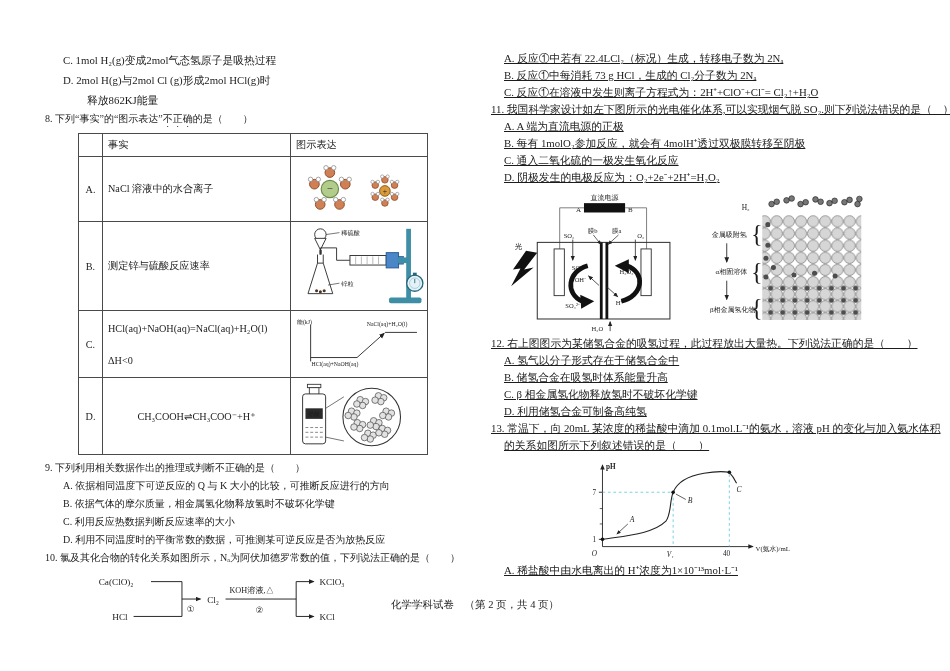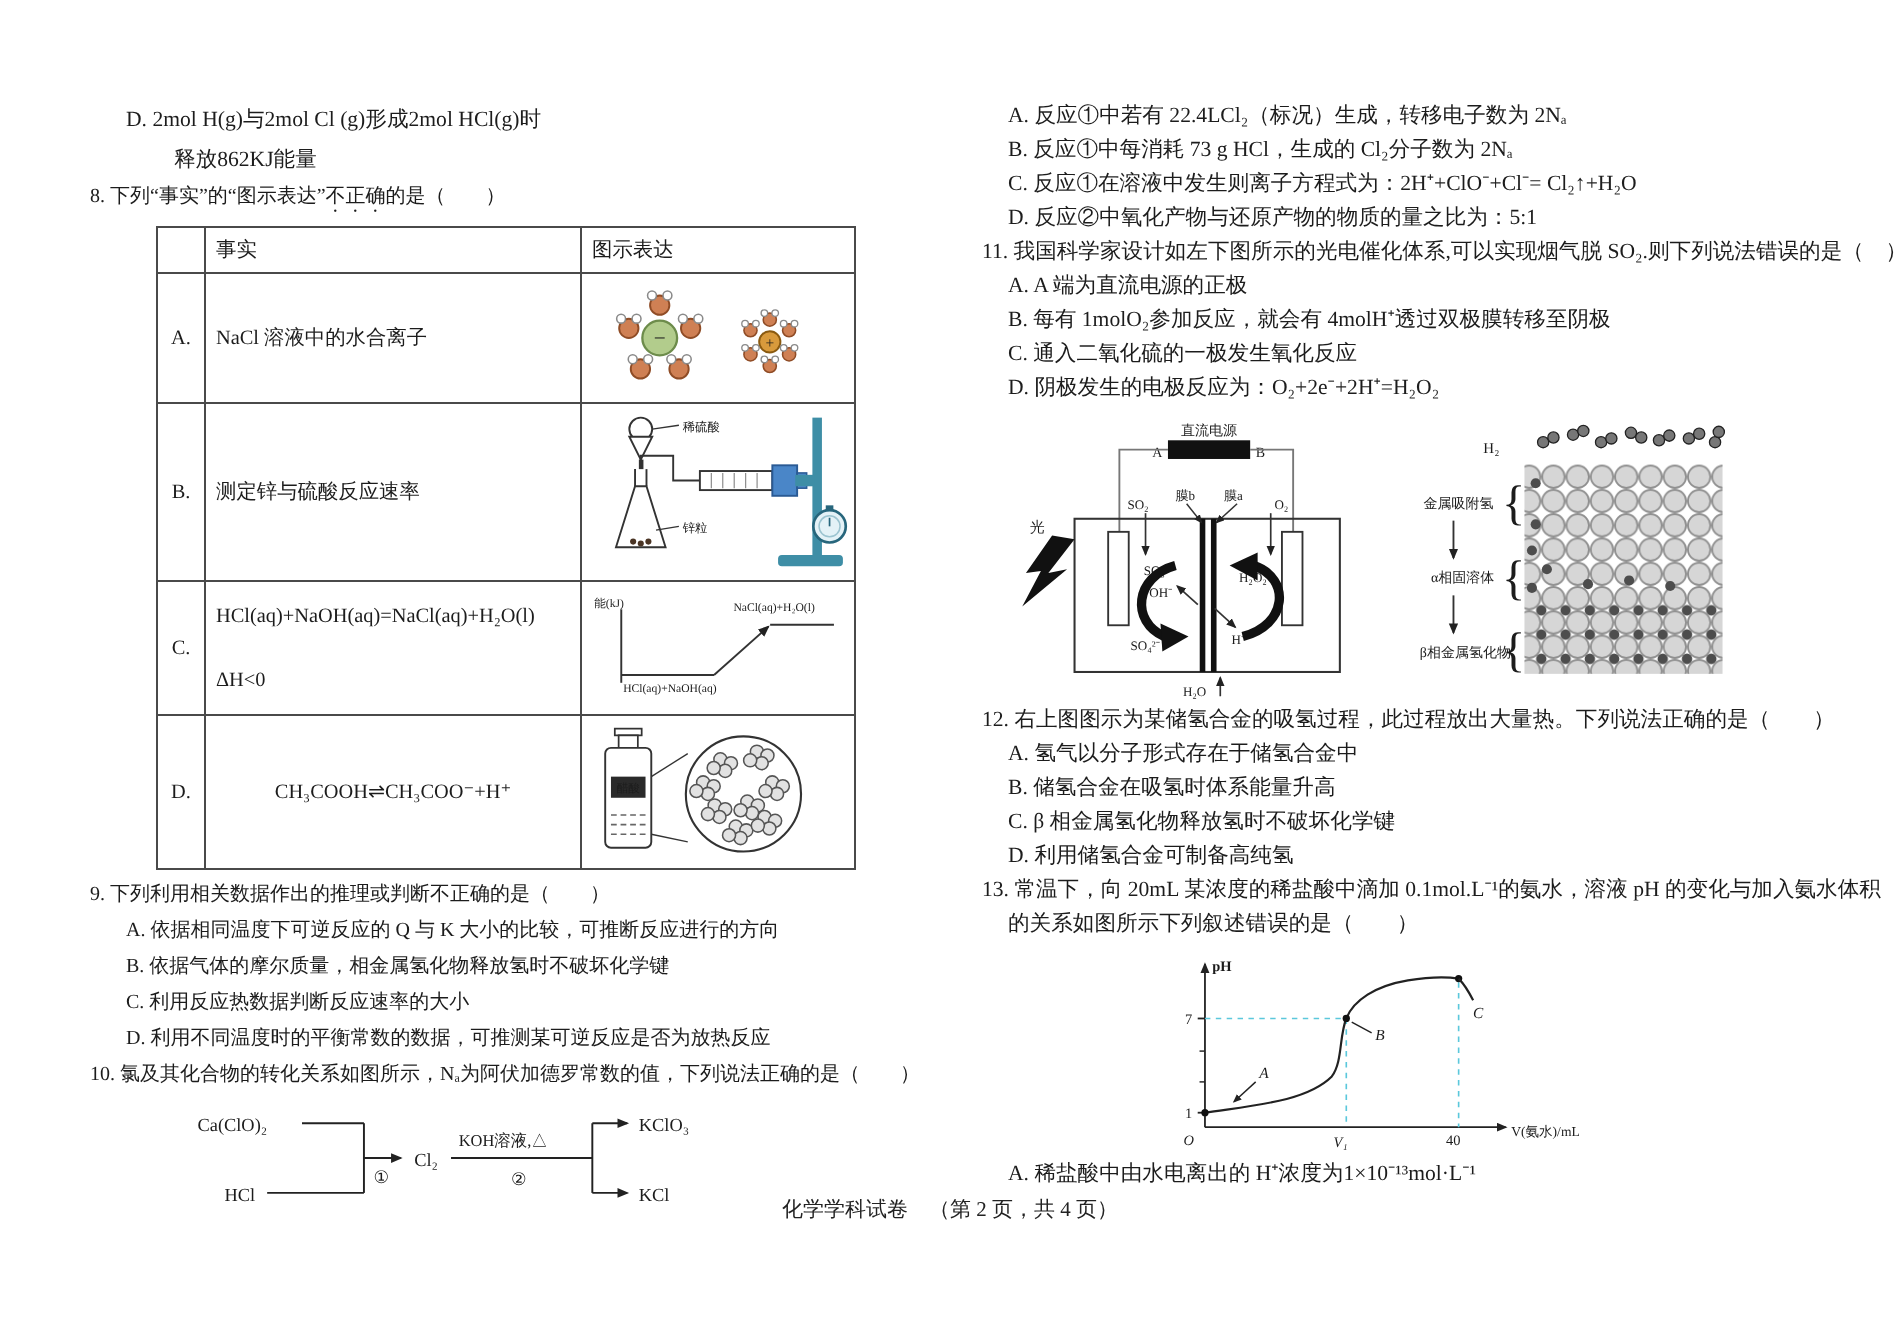--- a/index.html
+++ b/index.html
@@ -1,20 +1,20 @@
 <!DOCTYPE html>
 <html><head>
 <meta charset="utf-8">
 <style>
   html,body{margin:0;padding:0;background:#fff;}
   .page{position:relative;width:950px;height:671px;background:#fff;overflow:hidden;
         font-family:"Liberation Serif",serif;color:#1c1c1c;}
   .col{position:absolute;top:50px;}
   .colL{left:30px;width:448px;}
-  .colR{left:487px;width:455px;}
+  .colR{left:487px;width:455px;text-decoration:underline;}
   .line{font-size:10.8px;line-height:20px;white-space:nowrap;}
   .l18{font-size:10px;line-height:18px;white-space:nowrap;}
   .r17{font-size:10.8px;line-height:17px;white-space:nowrap;}
   .indS{padding-left:15px;}   
   .ind1{padding-left:33px;}   
   .ind2{padding-left:57px;}   
   .rindS{padding-left:4px;}
   .rind1{padding-left:17px;}
   .emdot{text-emphasis:filled dot;-webkit-text-emphasis:filled dot;
          text-emphasis-position:under right;-webkit-text-emphasis-position:under;}
@@ -65,20 +65,21 @@
       <circle cx="13" cy="0" r="2.8" fill="#4d4d4d"></circle>
       <circle cx="0" cy="13" r="2.8" fill="#4d4d4d"></circle>
       <circle cx="13" cy="13" r="2.8" fill="#4d4d4d"></circle>
     </pattern>
   </defs>
 </svg>
 
 <div class="page">
 
   <div class="col colL">
+    <div class="line ind1">C. 1mol H₂(g)变成2mol气态氢原子是吸热过程</div>
     <div class="line ind1">D. 2mol H(g)与2mol Cl (g)形成2mol HCl(g)时</div>
     <div class="line ind2">释放862KJ能量</div>
 
     <div class="l18 indS"><span>8. 下列“事实”的“图示表达”</span><span class="emdot">不正确</span><span>的是（　　）</span></div>
 
     <table class="q8t">
       <colgroup>
           <col style="width:24px">
           <col style="width:188px">
           <col style="width:134px">
@@ -221,21 +222,20 @@
       <line x1="212" y1="48" x2="230" y2="48" stroke="#222" stroke-width="1" marker-end="url(#ah)"></line>
       <text x="236" y="16" font-size="9.5">KClO₃</text>
       <text x="236" y="52" font-size="9.5">KCl</text>
     </svg>
   </div>
 
   <div class="col colR">
     <div class="r17 rind1">A. 反应①中若有 22.4LCl₂（标况）生成，转移电子数为 2Nₐ</div>
     <div class="r17 rind1">B. 反应①中每消耗 73 g HCl，生成的 Cl₂分子数为 2Nₐ</div>
     <div class="r17 rind1">C. 反应①在溶液中发生则离子方程式为：2H⁺+ClO⁻+Cl⁻= Cl₂↑+H₂O</div>
-    <div class="r17 rind1">D. 反应②中氧化产物与还原产物的物质的量之比为：5:1</div>
     <div class="r17 rindS">11. 我国科学家设计如左下图所示的光电催化体系,可以实现烟气脱 SO₂.则下列说法错误的是（　）</div>
     <div class="r17 rind1">A. A 端为直流电源的正极</div>
     <div class="r17 rind1">B. 每有 1molO₂参加反应，就会有 4molH⁺透过双极膜转移至阴极</div>
     <div class="r17 rind1">C. 通入二氧化硫的一极发生氧化反应</div>
     <div class="r17 rind1">D. 阴极发生的电极反应为：O₂+2e⁻+2H⁺=H₂O₂</div>
 
     <div class="diagrams">
       <svg width="192" height="142" viewBox="0 0 205 152">
         <text x="102" y="10" font-size="7.5" text-anchor="middle">直流电源</text>
         <rect x="80" y="13" width="44" height="10" fill="#111"></rect>

